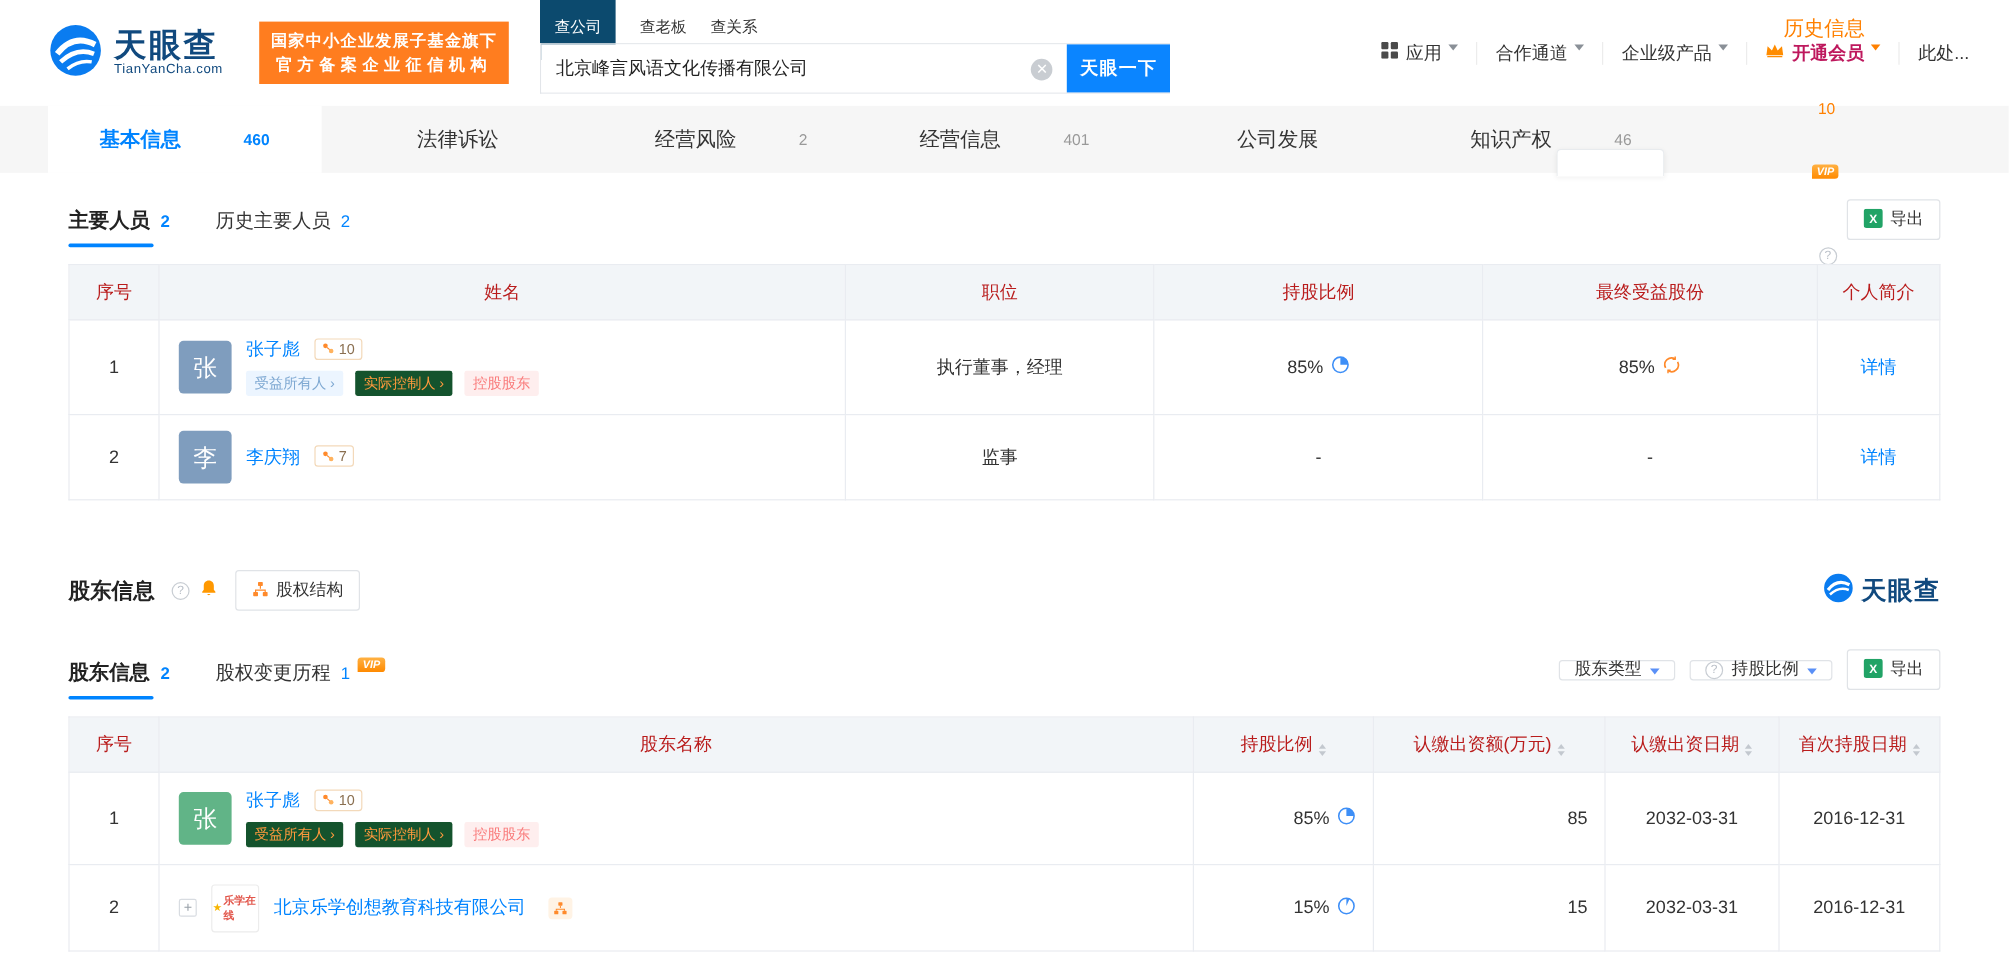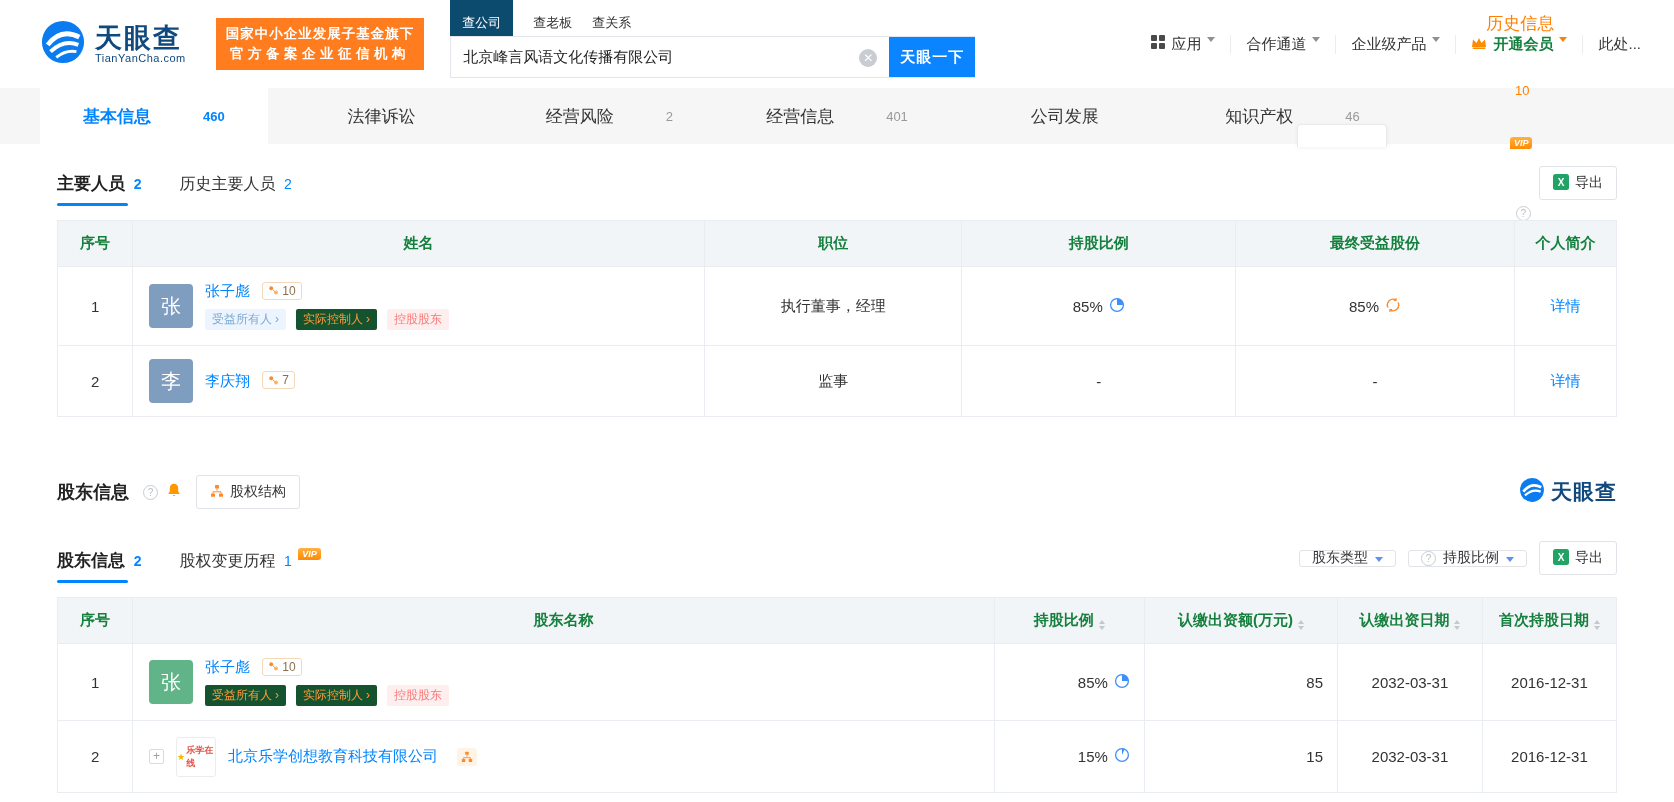--- a/index.html
+++ b/index.html
@@ -23,21 +23,21 @@
   .search-box input { flex:1; border:none; outline:none; padding:0 40px 0 12px; font-size:15px; color:#222;
     font-family:"Liberation Sans","DejaVu Sans",sans-serif; }
   .clear-icon { position:absolute; right:98px; top:12px; width:18px; height:18px; border-radius:50%;
     background:#c9cdd2; color:#fff; font-size:12px; line-height:18px; text-align:center; cursor:pointer; }
   .search-btn { width:86px; background:#0b85ff; color:#fff; border:none; font-size:15px; font-weight:bold;
     letter-spacing:1px; cursor:pointer; }
 
   .top-nav { margin-left:auto; margin-right:18px; display:flex; align-items:center; font-size:15px; }
   .nav-item { display:flex; align-items:flex-start; gap:6px; padding:0 15px; border-left:1px solid #ececec; cursor:pointer; white-space:nowrap; }
   .nav-item:first-child { border-left:none; }
-  .nav-item.vip { color:#15803d; font-weight:bold; }
+  .nav-item.vip { color:#be185d; font-weight:bold; }
   .caret { width:0; height:0; border-left:4px solid transparent; border-right:4px solid transparent; border-top:5px solid #8a9097; margin-top:2px; }
   .nav-item.vip .caret { border-top-color:#ff8000; }
 
   
   .tab-bar { height:56px; background:#f6f6f6; display:flex; padding:0 40px; }
   .main-tab { flex:1; display:flex; align-items:center; justify-content:center; font-size:17px; color:#333; cursor:pointer; position:relative;gap:48px; }
   .main-tab .cnt { font-size:13px; color:#999; margin-left:4px; }
   .main-tab.active { background:#fff; color:#0084ff; font-weight:bold; }
   .main-tab.active .cnt { color:#0084ff; }
   .main-tab.history { color:#ff8000;flex-direction:column; }
@@ -59,21 +59,21 @@
   .sec-tab.active { font-size:17px; font-weight:bold; color:#222; }
   .sec-tab.active::after { content:""; position:absolute; left:0; right:14px; bottom:0; height:3px; background:#0084ff; border-radius:2px; }
   .sec-tab + .sec-tab { margin-left:38px; }
 
   .btn { display:inline-flex; align-items:center; gap:6px; border:1px solid #e0e3e7; border-radius:3px;
     background:#fff; padding:0 13px; height:34px; font-size:14px; color:#333; cursor:pointer; white-space:nowrap; }
   .push-right { margin-left:auto; }
 
   
   table { width:100%; border-collapse:collapse; margin-top:14px; table-layout:fixed; }
-  th { background:#f2f5f8; height:46px; font-size:15px; font-weight:700; color:#15803d; }
+  th { background:#f2f5f8; height:46px; font-size:15px; font-weight:400; color:#b91c1c; }
   th,td { border:1px solid #e9ecf1; text-align:center; }
   td { font-size:15px; color:#333; }
   .name-cell { text-align:left; padding:13px 16px; }
   .name-flex { display:flex; align-items:center; gap:12px; }
   .avatar { width:44px; height:44px; border-radius:4px; color:#fff; font-size:20px; display:flex;
     align-items:center; justify-content:center; flex:0 0 44px; }
   .avatar.blue { background:#7f9dbe; }
   .avatar.green { background:#61b487; }
   .person-link,.company-link,.detail-link { color:#0084ff; text-decoration:none; font-size:15px; cursor:pointer; }
   .rel-badge { display:inline-flex; align-items:center; gap:3px; border:1px solid #f3d9ba; border-radius:3px;

